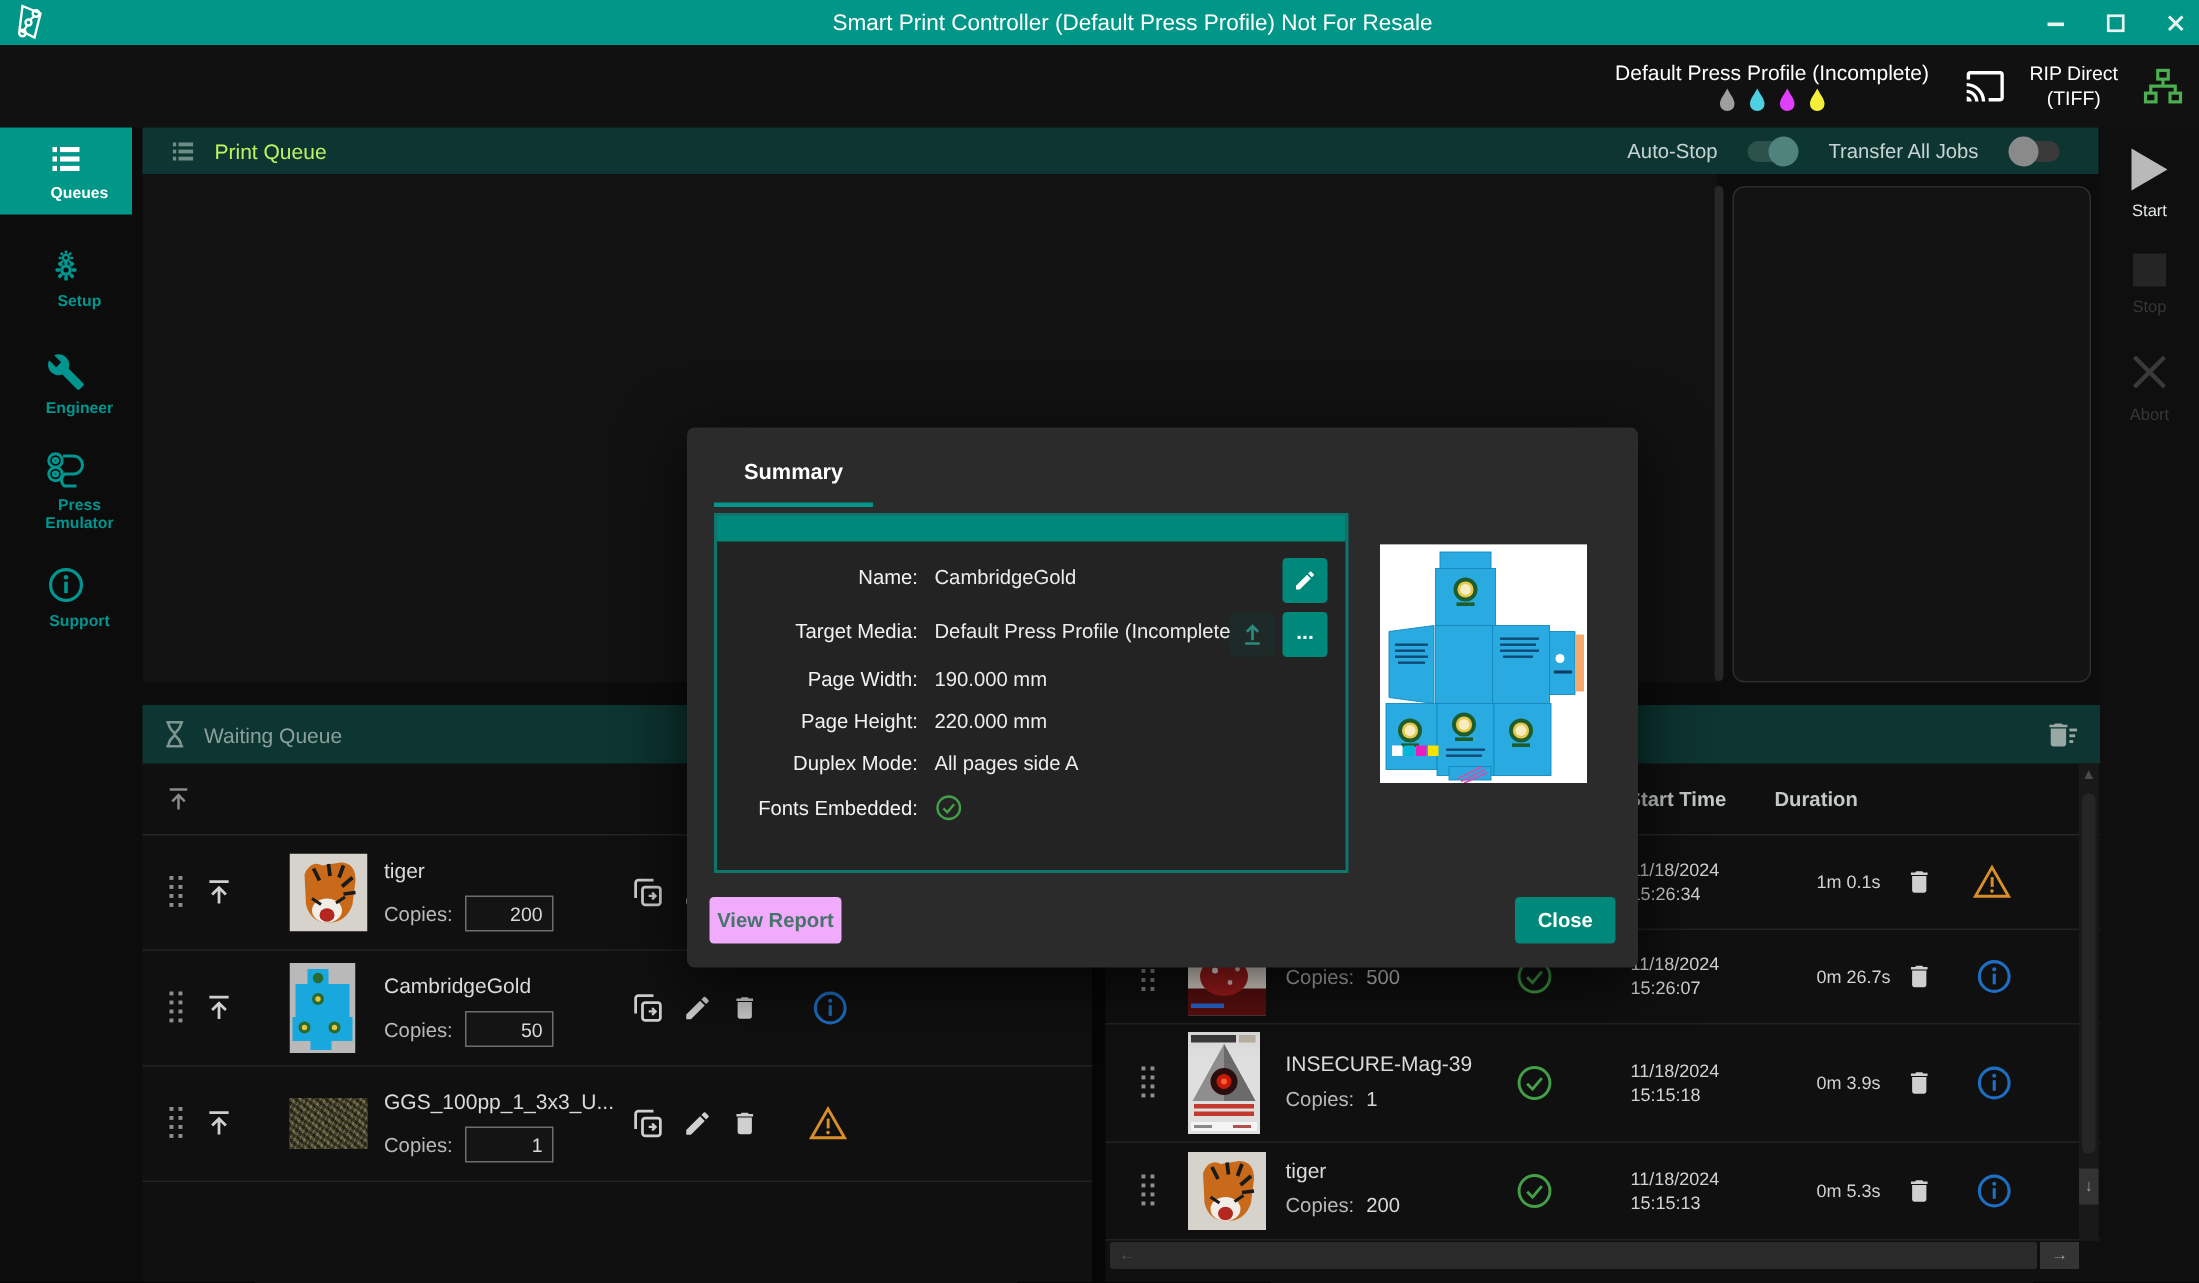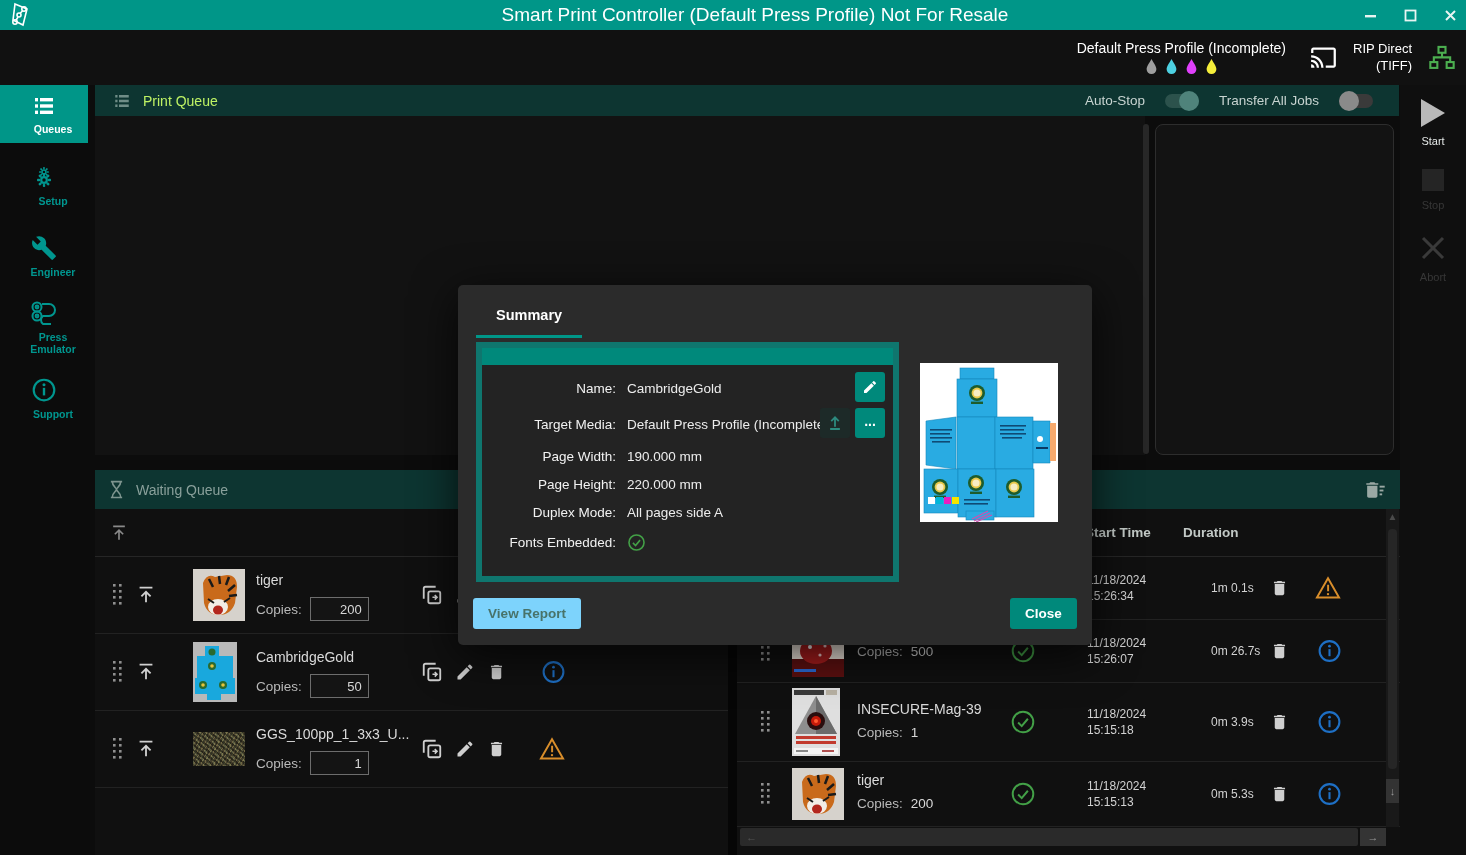--- a/index.html
+++ b/index.html
@@ -4,31 +4,31 @@
 <style>
   * { margin:0; padding:0; box-sizing:border-box; }
   html,body { background:#000; }
   body { font-family:"Liberation Sans","DejaVu Sans",sans-serif; }
   #app { position:relative; width:1466px; height:855px; background:#0c0c0c; overflow:hidden; }
 
   
   .titlebar { position:absolute; left:0; top:0; width:1466px; height:30px; background:#009688;
               display:flex; align-items:center; }
   .titlebar .logo { position:absolute; left:6px; top:1px; }
-  .titlebar .title { width:100%; text-align:center; color:#fff; font-size:19px;padding-left:44px; }
+  .titlebar .title { width:100%; text-align:center; color:#fff; font-size:15px;padding-left:44px; }
   .win-controls { position:absolute; right:8px; top:0; height:30px; display:flex; align-items:center; gap:24px; }
   .win-btn { width:16px; height:16px; display:flex; align-items:center; justify-content:center; color:#e8f4f2; }
 
   
   .topbar { position:absolute; left:0; top:30px; width:1466px; height:55px; background:#111; }
   .topbar-right { position:absolute; right:10px; top:0; height:55px; display:flex; align-items:center; gap:16px; }
   .profile-block { display:flex; flex-direction:column; align-items:center; gap:2px; }
   .profile-label { color:#fff; font-size:14px; }
   .ink-row { display:flex; gap:7px; }
-  .rip-block { color:#fff; font-size:13px; text-align:right; line-height:1.25; }
+  .rip-block { color:#fff; font-size:13px; text-align:center; line-height:1.25; }
 
   
   .sidebar { position:absolute; left:0; top:85px; width:88px; height:770px; background:#0c0c0c; }
   .side-item { width:88px; height:58px; margin-bottom:13px; display:flex; flex-direction:column;
                align-items:center; justify-content:center; gap:5px; cursor:pointer; }
   .side-item .lbl { font-size:10.5px; font-weight:bold; color:#00968f; text-align:center;padding-left:18px; }
   .side-item.active { background:#009688; }
   .side-item.active .lbl { color:#fff; }
 
   
@@ -93,33 +93,33 @@
   .h-left { color:#555; font-size:11px; margin-left:6px; }
   .h-right { position:absolute; left:1360px; top:828px; width:26px; height:18px; background:#343434; color:#999;
              display:flex; align-items:center; justify-content:center; font-size:11px; }
 
   
   .modal { position:absolute; left:458px; top:285px; width:634px; height:360px; background:#2b2b2b;
            border-radius:5px; box-shadow:0 10px 45px rgba(0,0,0,.75); z-index:10; }
   .modal-tab { position:absolute; left:18px; top:22px; color:#fff; font-size:14.5px; font-weight:bold;
                padding:0 20px 12px 20px; border-bottom:3px solid #009688; cursor:pointer; }
   .summary-panel { position:absolute; left:18px; top:57px; width:423px; height:240px; background:#232323;
-                   border:6px solid #0f766e; }
+                   border:2px solid #0f766e; }
   .summary-strip { height:17px; background:#00897b; }
   .field-row { position:absolute; display:flex; align-items:center; width:100%; }
   .field-label { width:134px; text-align:right; color:#f2f2f2; font-size:13.5px; }
   .field-value { margin-left:11px; color:#ececec; font-size:13.5px; }
   .sq-btn { position:absolute; width:30px; height:30px; border-radius:3px; display:flex; align-items:center;
             justify-content:center; cursor:pointer; }
   .sq-teal { background:#00897b; }
   .sq-dark { background:#1d2a28; }
   .preview-thumb { position:absolute; left:462px; top:78px; width:138px; height:159px; background:#fff; }
   .btn { position:absolute; height:31px; border-radius:3px; font-size:13.5px; font-weight:bold;
          display:flex; align-items:center; justify-content:center; cursor:pointer; }
-  .btn-viewreport { left:15px; top:313px; width:108px; background:#7dd3fc; color:#48736a; }
+  .btn-viewreport { left:15px; top:313px; width:88px; background:#f0abfc; color:#48736a; }
   .btn-close { left:552px; top:313px; width:67px; background:#00897b; color:#fff; }
 
   .sep-divider { position:absolute; left:728px; top:470px; width:9px; height:385px; background:#060606; }
   svg { display:block; }
 </style>
 </head>
 <body>
 
 <div id="app">
 

